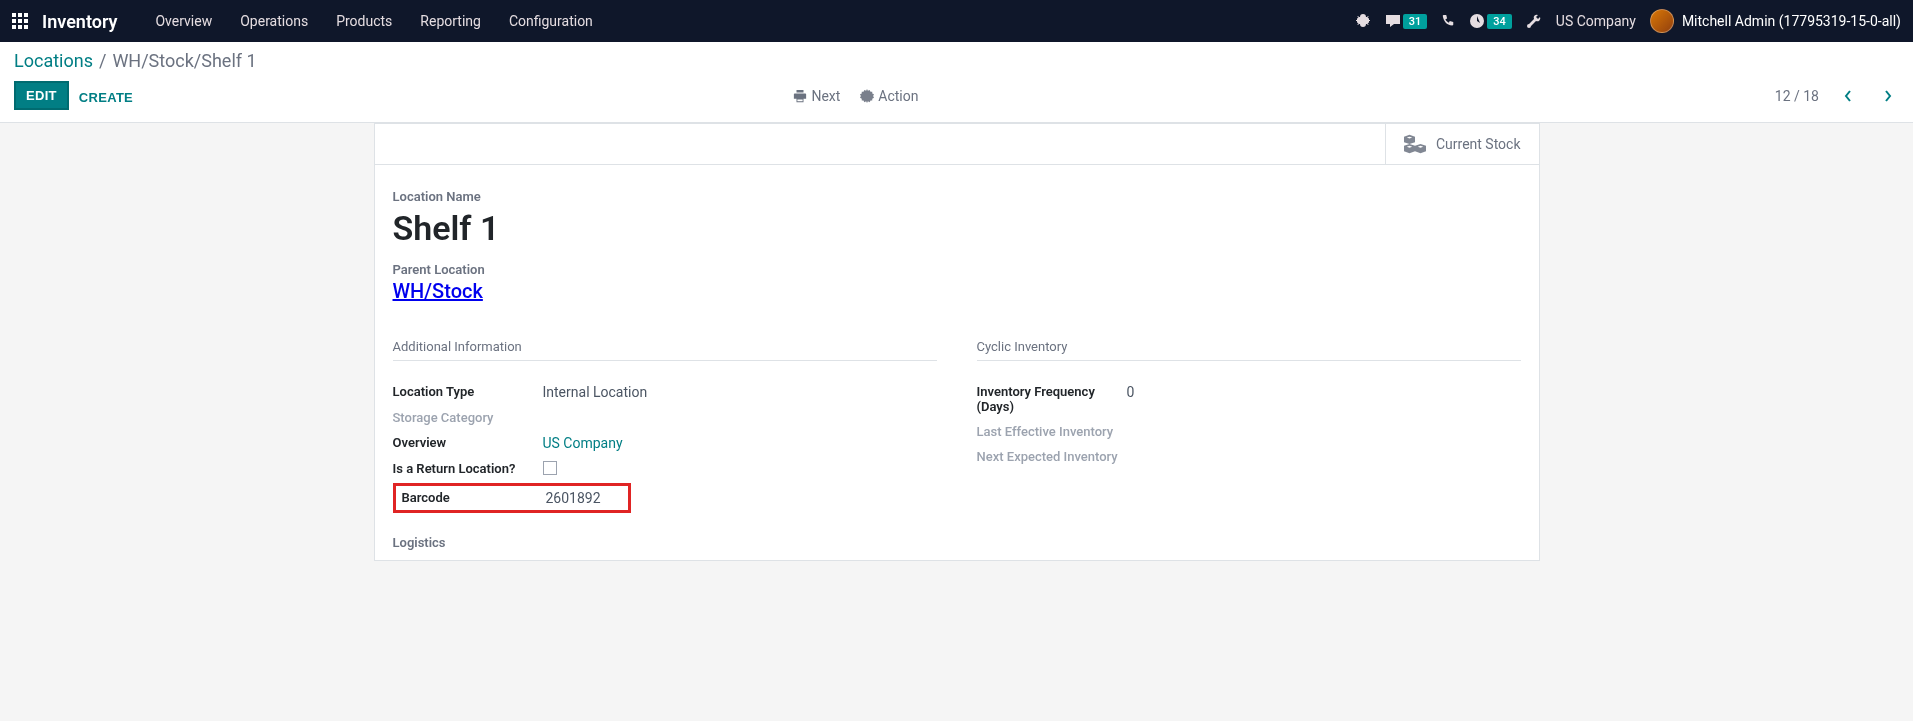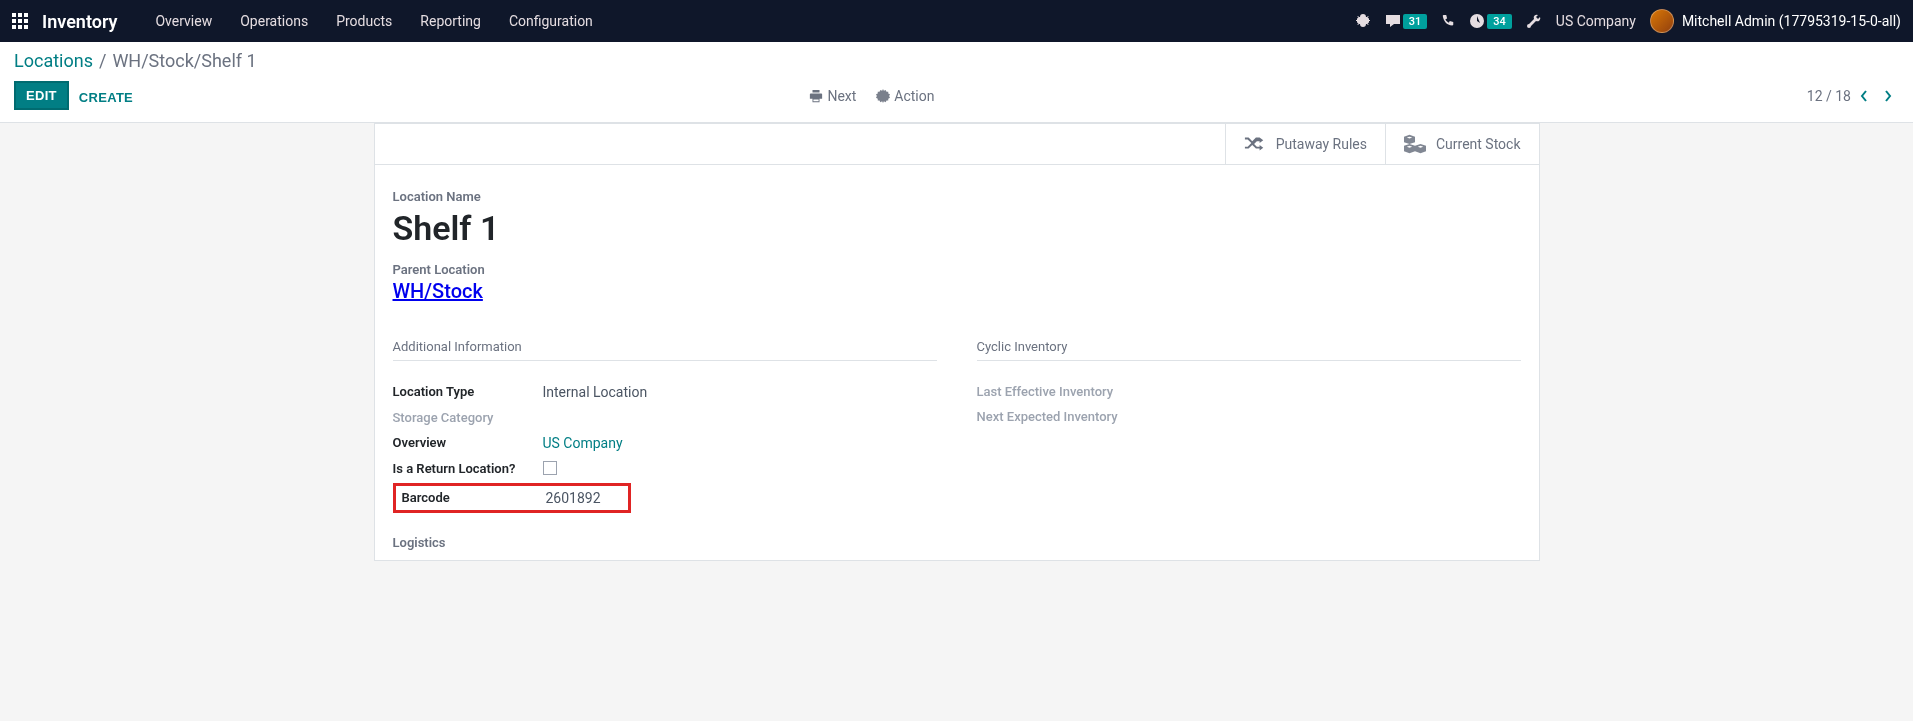--- a/index.html
+++ b/index.html
@@ -28,21 +28,21 @@
 
 .control-panel { background: #fff; border-bottom: 1px solid #dee2e6; padding: 8px 14px 12px; }
 .breadcrumb { display:flex; align-items:center; gap: 6px; font-size: 18px; margin-bottom: 10px; color: #6B7280; }
 .breadcrumb a { color: #017E84; text-decoration:none; }
 .cp-bottom { display:flex; align-items:center; }
 .cp-buttons { display:flex; gap: 6px; align-items:flex-end; }
 .btn-primary { background: #017E84; color:#fff; border: 2px solid rgba(0,0,0,0.15); padding: 5px 10px; font-weight: 600; cursor:pointer; font-size: 13px; letter-spacing: 0.3px; }
 .btn-secondary { background: none; color: #017E84; font-weight: 600; cursor:pointer; border:none; font-size: 13px; letter-spacing: 0.3px; padding: 5px 4px; }
 .cp-center { margin-left: auto; margin-right: auto; transform: translateX(-100px); display:flex; gap: 20px; }
 .cp-action { color:#6B7280; cursor:pointer; display:flex; align-items:center; gap:4px; font-size:14px; }
-.cp-pager { display:flex; align-items:center; gap:2px; color:#6B7280; }
+.cp-pager { display:flex; align-items:center; gap:18px; color:#6B7280; }
 .pager-arrow { cursor:pointer; color:#6B7280; font-size: 14px; padding: 4px 6px; }
 
 
 .form-sheet-wrap { padding: 0 14px; display:flex; justify-content:center; }
 .form-sheet { background:#fff; width: 1166px; max-width: 100%; border:1px solid #dee2e6; margin-top: 0; }
 .button-box { display:flex; justify-content:flex-end; border-bottom:1px solid #dee2e6; }
 .stat-button { border-left:1px solid #dee2e6; padding: 10px 18px; display:flex; align-items:center; gap:10px; cursor:pointer; color:#6B7280; }
 .stat-button .sicon { font-size:20px; color:#6B7280; }
 .form-body { padding: 24px 18px 10px; }
 .field-label { font-size:13px; color:#6B7280; font-weight:600; }
@@ -165,28 +165,20 @@
     </div>
   </div>
 </div>
 
 <div class="form-sheet-wrap">
   <div class="form-sheet">
     <div class="button-box">
       <div class="stat-button">
         <span class="sicon">
           <svg width="22" height="20" viewBox="0 0 24 20" fill="currentColor">
-              <path d="M17 3l4 3-4 3V7h-3l-3 3 3 3h3v-2l4 3-4 3v-2h-4l-4-4-4 4H1v-2h3l4-4-4-4H1V3h4l4 4 4-4h4z"></path>
-            </svg>
-        </span>
-        <span>Putaway Rules</span>
-      </div>
-      <div class="stat-button">
-        <span class="sicon">
-          <svg width="22" height="20" viewBox="0 0 24 20" fill="currentColor">
               <path d="M6 0l6 2v6L6 10 0 8V2zM6 2L3 3l3 1 3-1zM18 10l6 2v6l-6 2-6-2v-6zM18 12l-3 1 3 1 3-1zM6 10l6 2v6l-6 2-6-2v-6zM6 12l-3 1 3 1 3-1z" opacity="0.85"></path>
             </svg>
         </span>
         <span>Current Stock</span>
       </div>
     </div>
 
     <div class="form-body">
       <div class="field-label">Location Name</div>
       <div class="title-h1">Shelf 1</div>
@@ -222,20 +214,24 @@
             </div>
           </div>
 
           <div class="logistics-title">Logistics</div>
         </div>
 
         <div class="col">
           <div class="group-title">Cyclic Inventory</div>
 
           <div class="field-row">
+            <div class="label" style="width:150px;">Inventory Frequency (Days)</div>
+            <div class="value">0</div>
+          </div>
+          <div class="field-row">
             <div class="label muted" style="width:150px;">Last Effective Inventory</div>
             <div class="value"></div>
           </div>
           <div class="field-row">
             <div class="label muted" style="width:150px;">Next Expected Inventory</div>
             <div class="value"></div>
           </div>
         </div>
       </div>
     </div>

